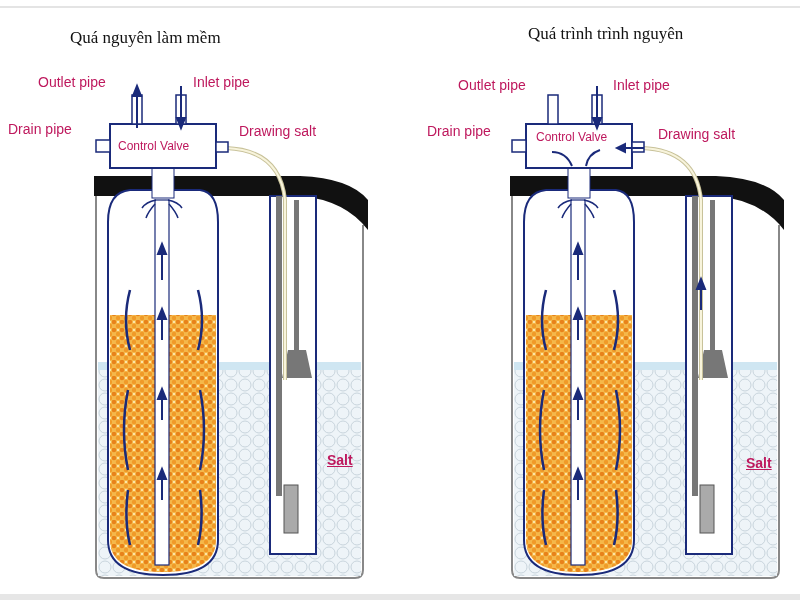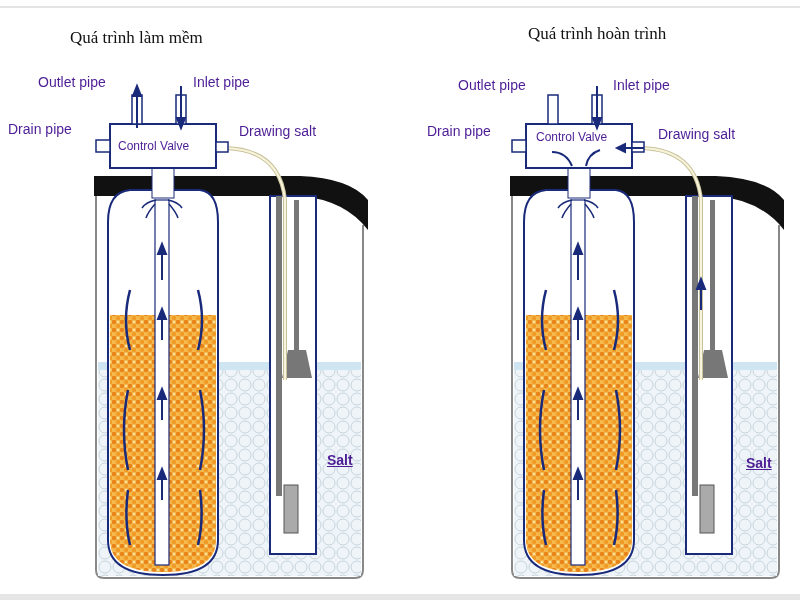--- a/index.html
+++ b/index.html
@@ -1,21 +1,21 @@
 <!DOCTYPE html>
 <html><head>
   <meta charset="utf-8">
   <style>
     html,body{margin:0;padding:0;background:#fff;}
     body{width:800px;height:600px;position:relative;overflow:hidden;font-family:"Liberation Sans",sans-serif;}
     .topline{position:absolute;left:0;top:6px;width:800px;height:2px;background:#e4e4e4;}
     .botline{position:absolute;left:0;top:594px;width:800px;height:6px;background:#e6e6e6;}
     .panel{position:absolute;top:0;width:400px;height:600px;}
     .title{position:absolute;font-family:"Liberation Serif",serif;font-size:17px;color:#111;white-space:nowrap;}
-    .lbl{position:absolute;font-family:"Liberation Sans",sans-serif;font-size:14px;color:#4c1d95;white-space:nowrap;}
+    .lbl{position:absolute;font-family:"Liberation Sans",sans-serif;font-size:14px;color:#be185d;white-space:nowrap;}
     .salt{font-weight:bold;font-size:14px;text-decoration:underline;}
     svg{position:absolute;left:0;top:0;}
   </style>
 </head>
 <body>
 
 <div class="topline"></div>
 <div class="botline"></div>
 
 <div class="panel" style="left:0">
@@ -89,21 +89,21 @@
         <polygon points="177,118 185,118 181,128"></polygon>
     </g>
 
     <g stroke="#1a2a7a" stroke-width="1.5" fill="none">
       <path d="M156 200 Q146 202 142 208"></path>
         <path d="M168 200 Q178 202 182 208"></path>
       <path d="M155 204 Q148 212 146 218"></path>
         <path d="M169 204 Q176 212 178 218"></path>
     </g>
   </svg>
-  <div class="title" style="left:70px;top:28px">Quá trình làm mềm</div>
+  <div class="title" style="left:70px;top:28px">Quá nguyên làm mềm</div>
   <div class="lbl" style="left:38px;top:74px">Outlet pipe</div>
   <div class="lbl" style="left:193px;top:74px">Inlet pipe</div>
   <div class="lbl" style="left:8px;top:121px">Drain pipe</div>
   <div class="lbl" style="left:239px;top:123px">Drawing salt</div>
   <div class="lbl" style="left:118px;top:139px;font-size:12px">Control Valve</div>
   <div class="lbl salt" style="left:327px;top:452px">Salt</div>
 </div>
 
 <div class="panel" style="left:416px">
   <svg width="400" height="600">
@@ -171,20 +171,20 @@
       <path d="M156 166 Q150 152 136 152"></path>
         <path d="M170 166 Q172 154 184 150"></path>
     </g>
     <g stroke="#1a2a7a" stroke-width="1.5" fill="none">
       <path d="M156 200 Q146 202 142 208"></path>
         <path d="M168 200 Q178 202 182 208"></path>
       <path d="M155 204 Q148 212 146 218"></path>
         <path d="M169 204 Q176 212 178 218"></path>
     </g>
   </svg>
-  <div class="title" style="left:112px;top:24px">Quá trình hoàn trình</div>
+  <div class="title" style="left:112px;top:24px">Quá trình trình nguyên</div>
   <div class="lbl" style="left:42px;top:77px">Outlet pipe</div>
   <div class="lbl" style="left:197px;top:77px">Inlet pipe</div>
   <div class="lbl" style="left:11px;top:123px">Drain pipe</div>
   <div class="lbl" style="left:242px;top:126px">Drawing salt</div>
   <div class="lbl" style="left:120px;top:130px;font-size:12px">Control Valve</div>
   <div class="lbl salt" style="left:330px;top:455px">Salt</div>
 </div>
 
 </body></html>

